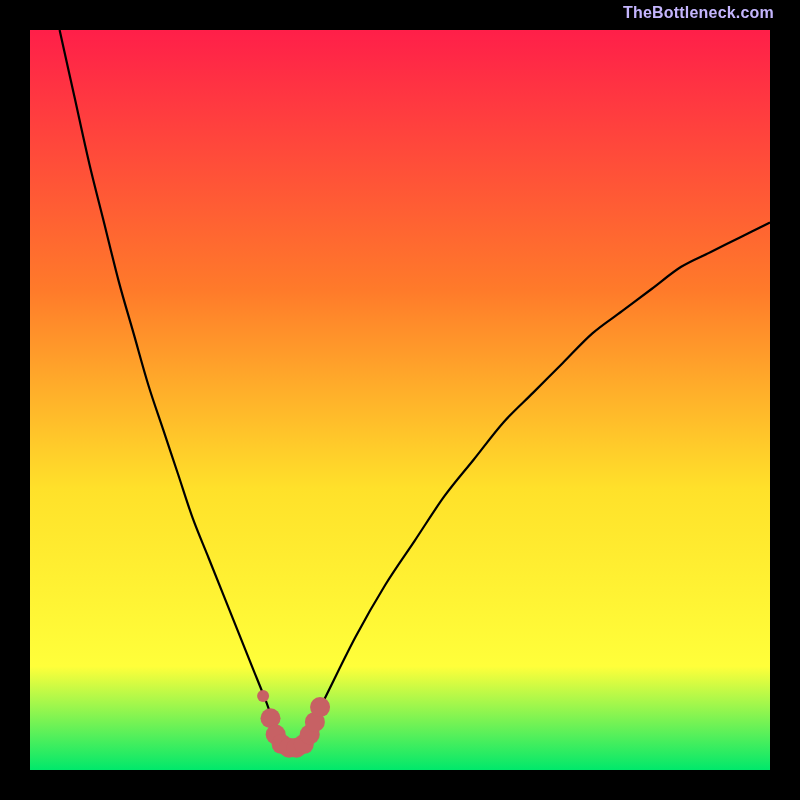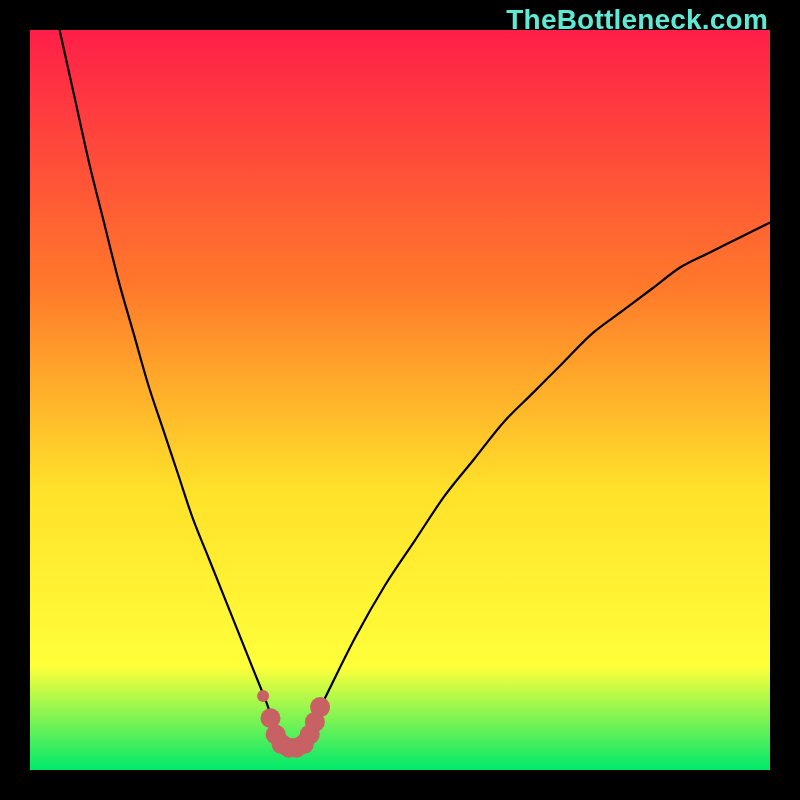--- a/index.html
+++ b/index.html
@@ -20,23 +20,23 @@
     position: absolute;
     left: 30px;
     top: 30px;
     width: 740px;
     height: 740px;
     overflow: hidden;
   }
   .watermark {
     position: absolute;
     top: 4px;
-    right: 32px;
-    color: #5eead4;
-    font-size: 28px;
+    right: 26px;
+    color: #c4b5fd;
+    font-size: 16px;
     font-weight: 600;
     letter-spacing: 0.2px;
     z-index: 10;
   }
   svg { display: block; }
 </style>
 </head>
 <body>
 
 <div class="frame">

